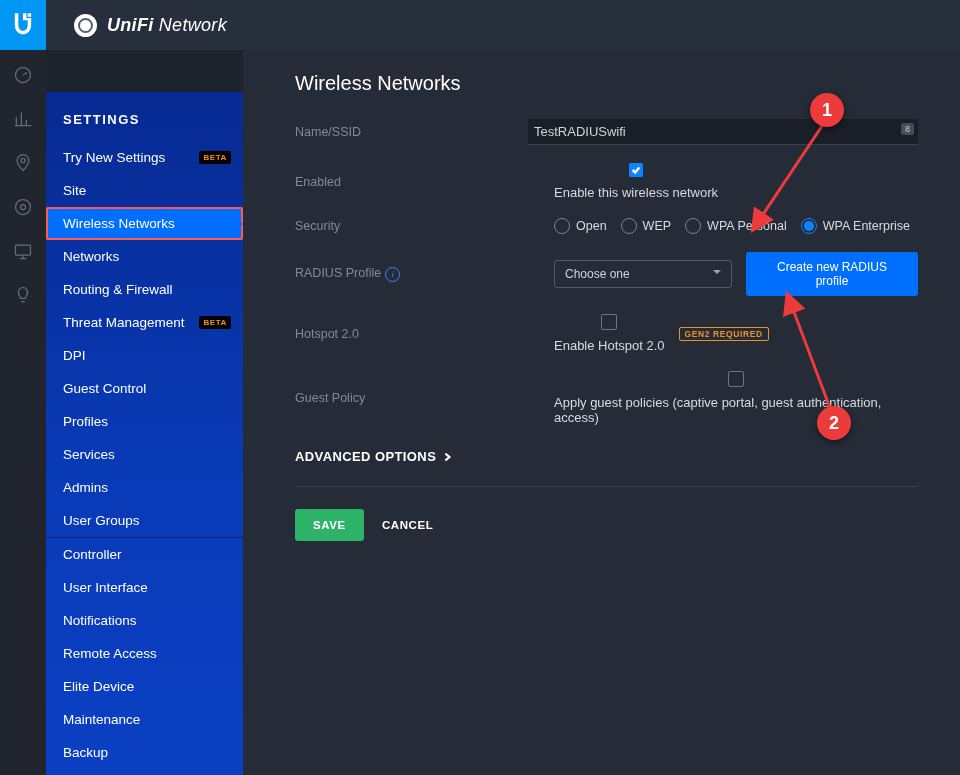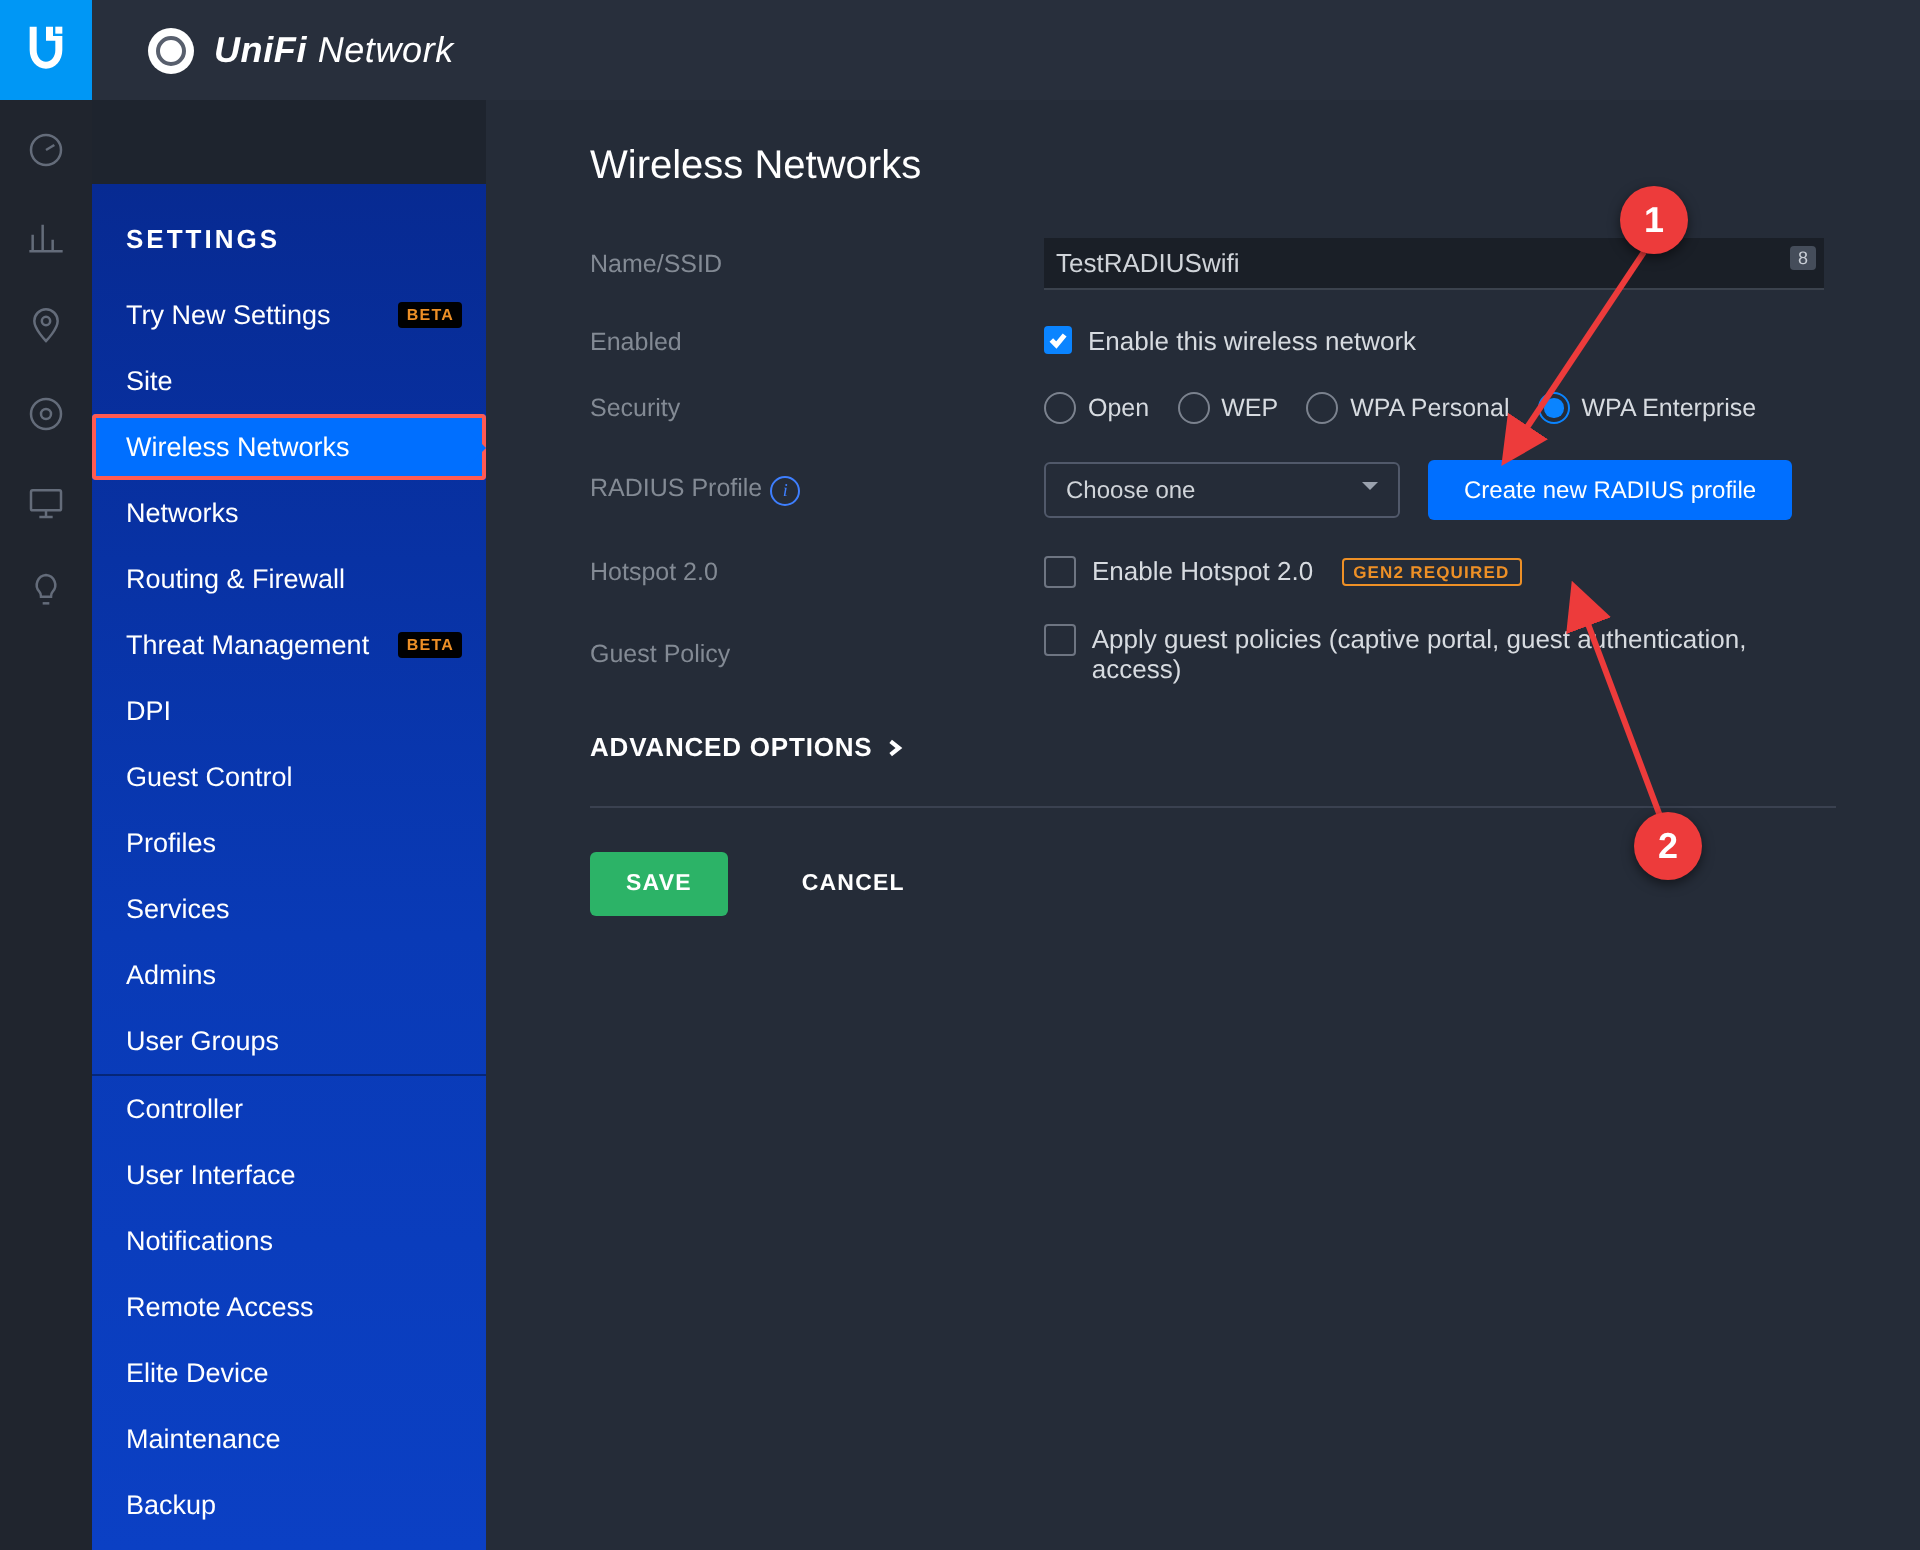--- a/index.html
+++ b/index.html
@@ -43,45 +43,45 @@
   .settings-list .item{display:flex;align-items:center;justify-content:space-between;padding:0 12px 0 17px;height:33px;font-size:13.5px;color:#fff;cursor:pointer;}
   .settings-list li.sel .item{background:#006fff;}
   .settings-list li.sel::after{content:"";position:absolute;right:-10px;top:50%;transform:translateY(-50%);border:10px solid transparent;border-left-color:#006fff;}
   .settings-list li.sel .item{box-shadow:inset 0 0 0 2px #ff5a52;border-radius:2px;}
   .settings-list li.hr{height:1px;background:rgba(0,0,0,.35);margin:0;}
   .badge-beta{background:#000;color:#ee9026;font-size:8px;font-weight:700;letter-spacing:.6px;padding:2px 4px;border-radius:2px;}
   
   .main{flex:1;padding:22px 42px 22px 52px;background:var(--bg-darker);overflow:hidden;}
   .page-title{font-size:20px;font-weight:300;margin:0 0 24px;}
   .section-title{font-size:13px;font-weight:700;letter-spacing:.8px;margin:0 0 20px;}
-  .form-row{display:flex;align-items:center;margin-bottom:18px;font-size:13px;}
+  .form-row{display:flex;align-items:center;margin-bottom:18px;font-size:13px;gap:32px;}
   .form-row .lab{width:227px;color:var(--txt-dim);font-size:12.5px;}
   .form-row .val{flex:1;display:flex;align-items:center;gap:14px;color:#d7dbe0;}
   .text-input{background:#1a1f27;border:none;border-bottom:1px solid #3b424d;color:#d0d4d9;font-size:13px;padding:5px 24px 5px 6px;width:360px;}
   .ssid-wrap{position:relative;display:inline-block;}
   .ssid-wrap .char-badge{position:absolute;right:4px;top:4px;font-size:9px;background:#454d5a;padding:1px 4px;border-radius:2px;color:#c9ced5;}
-  .chk{display:flex;align-items:flex-start;gap:8px;}
+  .chk{display:flex;align-items:center;gap:8px;flex-direction:column;}
   .chk .box{width:14px;height:14px;border-radius:2px;display:flex;align-items:center;justify-content:center;}
   .chk .box.on{background:#0a84ff;}
   .chk .box.off{border:1px solid #6e7582;}
   .chk .box.on svg{width:10px;height:10px;stroke:#fff;stroke-width:3;fill:none;}
   .radio-group{display:flex;gap:14px;align-items:center;}
   .radio{display:flex;align-items:center;gap:6px;font-size:12.5px;}
   .radio .r{width:14px;height:14px;border-radius:50%;border:1.6px solid #7b828e;position:relative;}
   .radio.sel .r{border-color:#0a84ff;}
   .radio.sel .r::after{content:"";position:absolute;inset:2.2px;background:#0a84ff;border-radius:50%;}
   .select{background:transparent;border:1px solid #51596a;border-radius:3px;color:#d0d4d9;font-size:12px;padding:6px 28px 6px 10px;position:relative;min-width:138px;cursor:pointer;}
   .select::after{content:"";position:absolute;right:10px;top:50%;transform:translateY(-50%);border:4px solid transparent;border-top-color:#9aa1ad;}
   .btn-primary{background:#006fff;color:#ffffff;border:none;border-radius:3px;font-size:12px;padding:8px 18px;cursor:pointer;}
   .badge-gen2{border:1px solid var(--orange);color:var(--orange);font-size:8.5px;font-weight:700;letter-spacing:.6px;padding:1px 5px;border-radius:2px;}
   .info-i{display:inline-flex;width:13px;height:13px;border:1px solid #3e7fff;color:#3e7fff;border-radius:50%;align-items:center;justify-content:center;font-size:9px;margin-left:4px;font-style:italic;font-family:serif;}
   .adv{margin-top:24px;font-size:13px;font-weight:700;letter-spacing:.4px;display:flex;align-items:center;gap:6px;cursor:pointer;}
   .adv svg{width:10px;height:10px;stroke:#fff;stroke-width:2.5;fill:none;}
   hr.sep{border:none;border-top:1px solid #3a4150;margin:22px 0;}
-  .footer-btns{display:flex;gap:31px;align-items:center;}
+  .footer-btns{display:flex;gap:12px;align-items:center;}
   .btn-save{background:var(--green);color:#fff;border:none;font-size:11.5px;font-weight:600;letter-spacing:.6px;padding:10px 18px;border-radius:3px;cursor:pointer;}
   .btn-cancel{background:none;border:none;color:#fff;font-size:11.5px;font-weight:600;letter-spacing:.6px;cursor:pointer;}
   
   .anno-circle{position:absolute;width:34px;height:34px;border-radius:50%;background:var(--red);color:#fff;font-size:18px;font-weight:600;display:flex;align-items:center;justify-content:center;box-shadow:0 2px 6px rgba(0,0,0,.5);z-index:50;}
   .anno-arrow{position:absolute;z-index:49;pointer-events:none;}
 </style>
 </head>
 <body>
 
 <div class="header">

